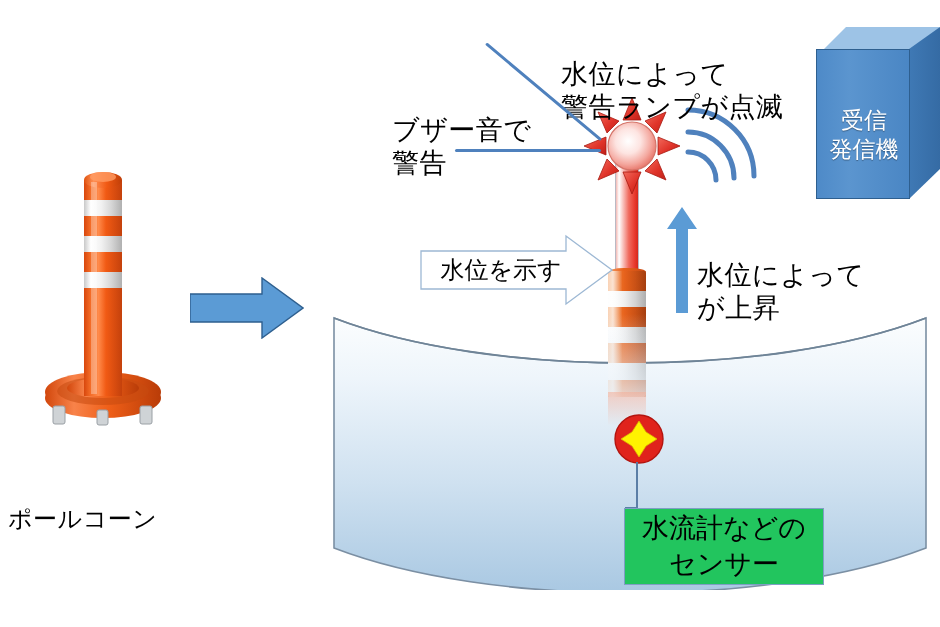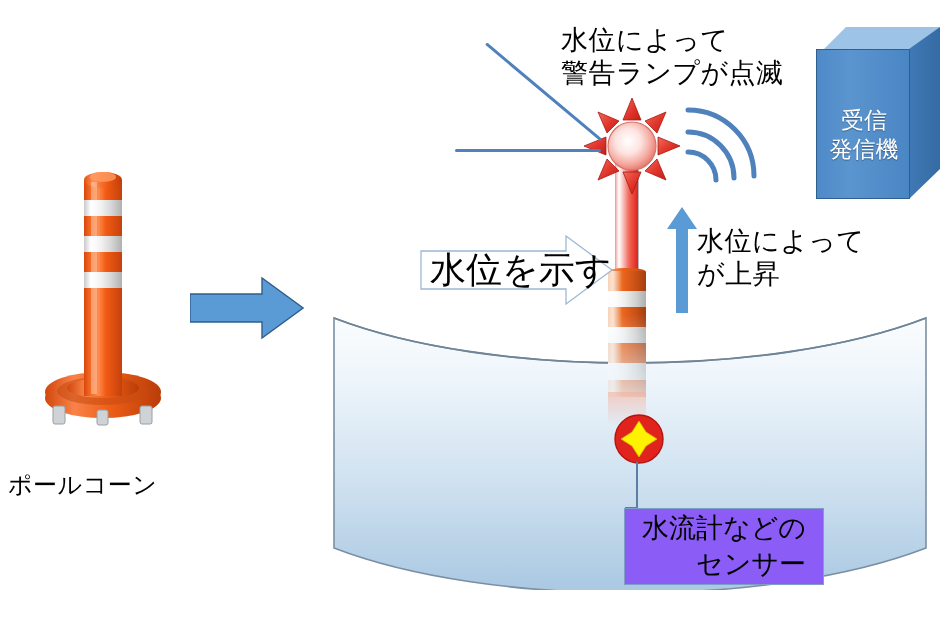--- a/index.html
+++ b/index.html
@@ -25,20 +25,21 @@
 
   
   .label {
     position: absolute;
     font-size: 27px;
     line-height: 1.22;
     letter-spacing: 0.5px;
     color: #000;
     white-space: pre;
     font-weight: 400;
+    margin-top: 34px;
   }
   .label-lamp   { left: 561px; top: 24px; }
   .label-buzzer { left: 392px; top: 80px; }
   .label-rod    { left: 697px; top: 225px; }
   .label-cone   { left: 8px;  top: 470px; font-size: 24px; }
 
   
   .leader-diag {
     position: absolute;
     left: 486px; top: 42px;
@@ -159,43 +160,43 @@
   .sensor-line2 {
     position: absolute;
     left: 625px; top: 507px;
     width: 13px; height: 2px;
     background: #5b7ea6;
   }
 
   
   .callout {
     position: absolute;
-    background: #8b5cf6;
+    background: #22c55e;
     border: 1px solid #7f9ec4;
     box-sizing: border-box;
-    text-align: right;
+    text-align: center;
     font-size: 27px;
     line-height: 1.3;
     white-space: pre;
     display: flex;
     align-items: center;
     justify-content: center;
     padding: 4px 10px;
   }
   .callout-sensor { left: 624px; top: 508px; width: 200px; height: 77px; }
 
   
   .arrow-level { position: absolute; left: 420px; top: 234px; width: 194px; height: 72px; }
   .arrow-level-text {
     position: absolute;
     left: 10px; top: 50%;
     transform: translateY(-50%);
     width: 142px;
     text-align: center;
-    font-size: 36px;
+    font-size: 24px;
     white-space: pre;
     color: #000;
   }
 
   
   .arrow-up { position: absolute; left: 666px; top: 207px; width: 32px; height: 106px; }
 
   
   .arrow-right { position: absolute; left: 190px; top: 277px; width: 114px; height: 62px; }
 
@@ -375,16 +376,18 @@
     <div class="top"></div>
     <div class="side"></div>
     <div class="face">
       <div class="receiver-text">受信
 発信機</div>
     </div>
   </div>
 
   <div class="label label-lamp">水位によって
 警告ランプが点滅</div>
+  <div class="label label-buzzer">ブザー音で
+警告</div>
   <div class="leader-diag"></div>
   <div class="leader-horiz"></div>
 
 </div>
 
 </body></html>

